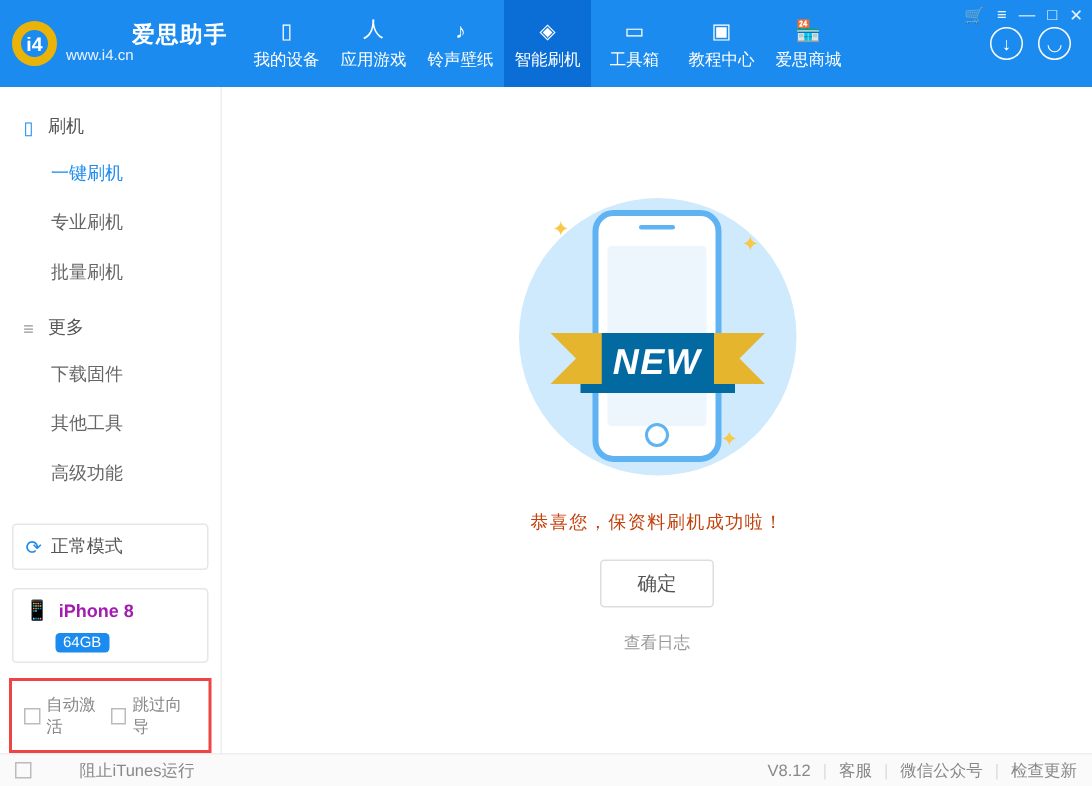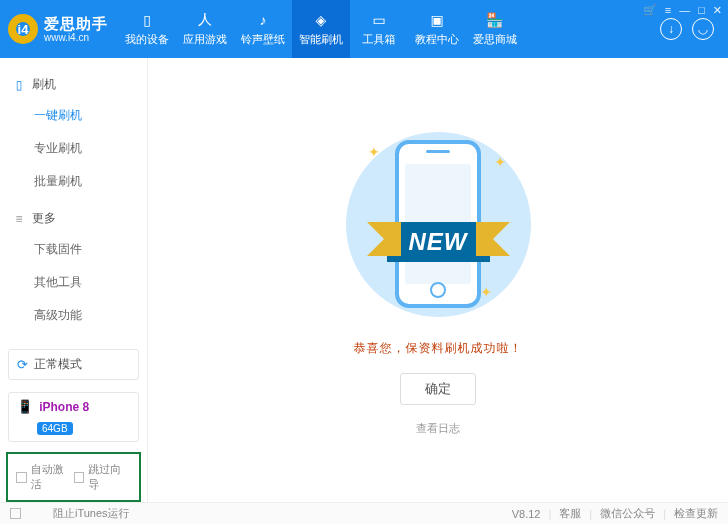--- a/index.html
+++ b/index.html
@@ -1,23 +1,23 @@
 <!DOCTYPE html>
 <html><head>
 <meta charset="utf-8">
 <style>
   * { margin: 0; padding: 0; box-sizing: border-box; font-family: "Microsoft YaHei", Arial, sans-serif; }
   body { width: 728px; height: 524px; background: #fff; overflow: hidden; font-size: 12px; }
 
   
   .header { background: #1b8bef; height: 58px; display: flex; align-items: stretch; color: #fff; position: relative; }
   .brand { display: flex; align-items: center; padding: 0 10px 0 8px; gap: 6px; }
-  .brand-logo { width: 30px; height: 30px; border: 8px solid #eab308; border-radius: 50%; display: flex; align-items: center; justify-content: center; font-size: 13px; font-weight: bold; background: #1b8bef; }
+  .brand-logo { width: 30px; height: 30px; border: 6px solid #eab308; border-radius: 50%; display: flex; align-items: center; justify-content: center; font-size: 13px; font-weight: bold; background: #1b8bef; }
   .brand-text { display: flex; flex-direction: column; line-height: 1.15; }
-  .brand-name { font-size: 15px; font-weight: bold; letter-spacing: 1px; }
+  .brand-name { font-size: 15px; font-weight: bold; letter-spacing: 1px; margin-left: 44px; }
   .brand-url  { font-size: 10px; opacity: .9; }
   .nav { display: flex; flex: 1; }
   .nav-item { width: 58px; display: flex; flex-direction: column; align-items: center; justify-content: center; gap: 3px; cursor: pointer; font-size: 11px; }
   .nav-item.active { background: #0a6ed6; }
   .nav-icon { width: 18px; height: 18px; display: flex; align-items: center; justify-content: center; font-size: 14px; }
   .sys-icons { position: absolute; top: 4px; right: 6px; display: flex; gap: 8px; font-size: 11px; opacity: .9; }
   .sys-icons span { cursor: pointer; }
   .right-circles { display: flex; align-items: center; gap: 10px; padding: 0 14px; }
   .circle-btn { width: 22px; height: 22px; border: 1.5px solid #fff; border-radius: 50%; display: flex; align-items: center; justify-content: center; font-size: 12px; cursor: pointer; }
 
@@ -33,21 +33,21 @@
 
   .side-spacer { flex: 1; }
 
   .mode-box, .device-box { margin: 6px 8px; border: 1px solid #e6e6e6; border-radius: 3px; padding: 6px 8px; display: flex; align-items: center; gap: 6px; font-size: 12px; color: #555; }
   .refresh-icon { color: #1b8bef; font-size: 13px; }
   .phone-icon   { color: #1b8bef; font-size: 13px; }
   .device-box { flex-wrap: wrap; }
   .device-name { font-weight: bold; color: #a21caf; flex: 1; }
   .badge { background: #1b8bef; color: #fff; border-radius: 3px; font-size: 10px; padding: 1px 5px; margin-left: 20px; margin-top: 2px; }
 
-  .check-row { display: flex; gap: 0; padding: 8px 8px; font-size: 11px; color: #888; border: 2px solid #15803d; margin: 4px 6px 0; }
+  .check-row { display: flex; gap: 0; padding: 8px 8px; font-size: 11px; color: #888; border: 2px solid #ef4444; margin: 4px 6px 0; }
   .chk { display: flex; align-items: center; gap: 4px; cursor: pointer; }
   .chkbox { width: 11px; height: 11px; border: 1px solid #bbb; display: inline-block; }
 
   
   .main { flex: 1; display: flex; flex-direction: column; align-items: center; justify-content: center; gap: 16px; }
   .illus { width: 220px; height: 200px; position: relative; display: flex; align-items: center; justify-content: center; }
   .halo { position: absolute; width: 185px; height: 185px; border-radius: 50%; background: #cfe9fd; }
   .phone { position: relative; width: 86px; height: 168px; background: #fff; border: 4px solid #5fb3f3; border-radius: 14px; display: flex; align-items: center; justify-content: center; z-index: 2; }
   .phone::before { content: ""; position: absolute; top: 6px; width: 24px; height: 3px; background: #5fb3f3; border-radius: 2px; }
   .phone::after  { content: ""; position: absolute; bottom: 6px; width: 12px; height: 12px; border: 2px solid #5fb3f3; border-radius: 50%; }

